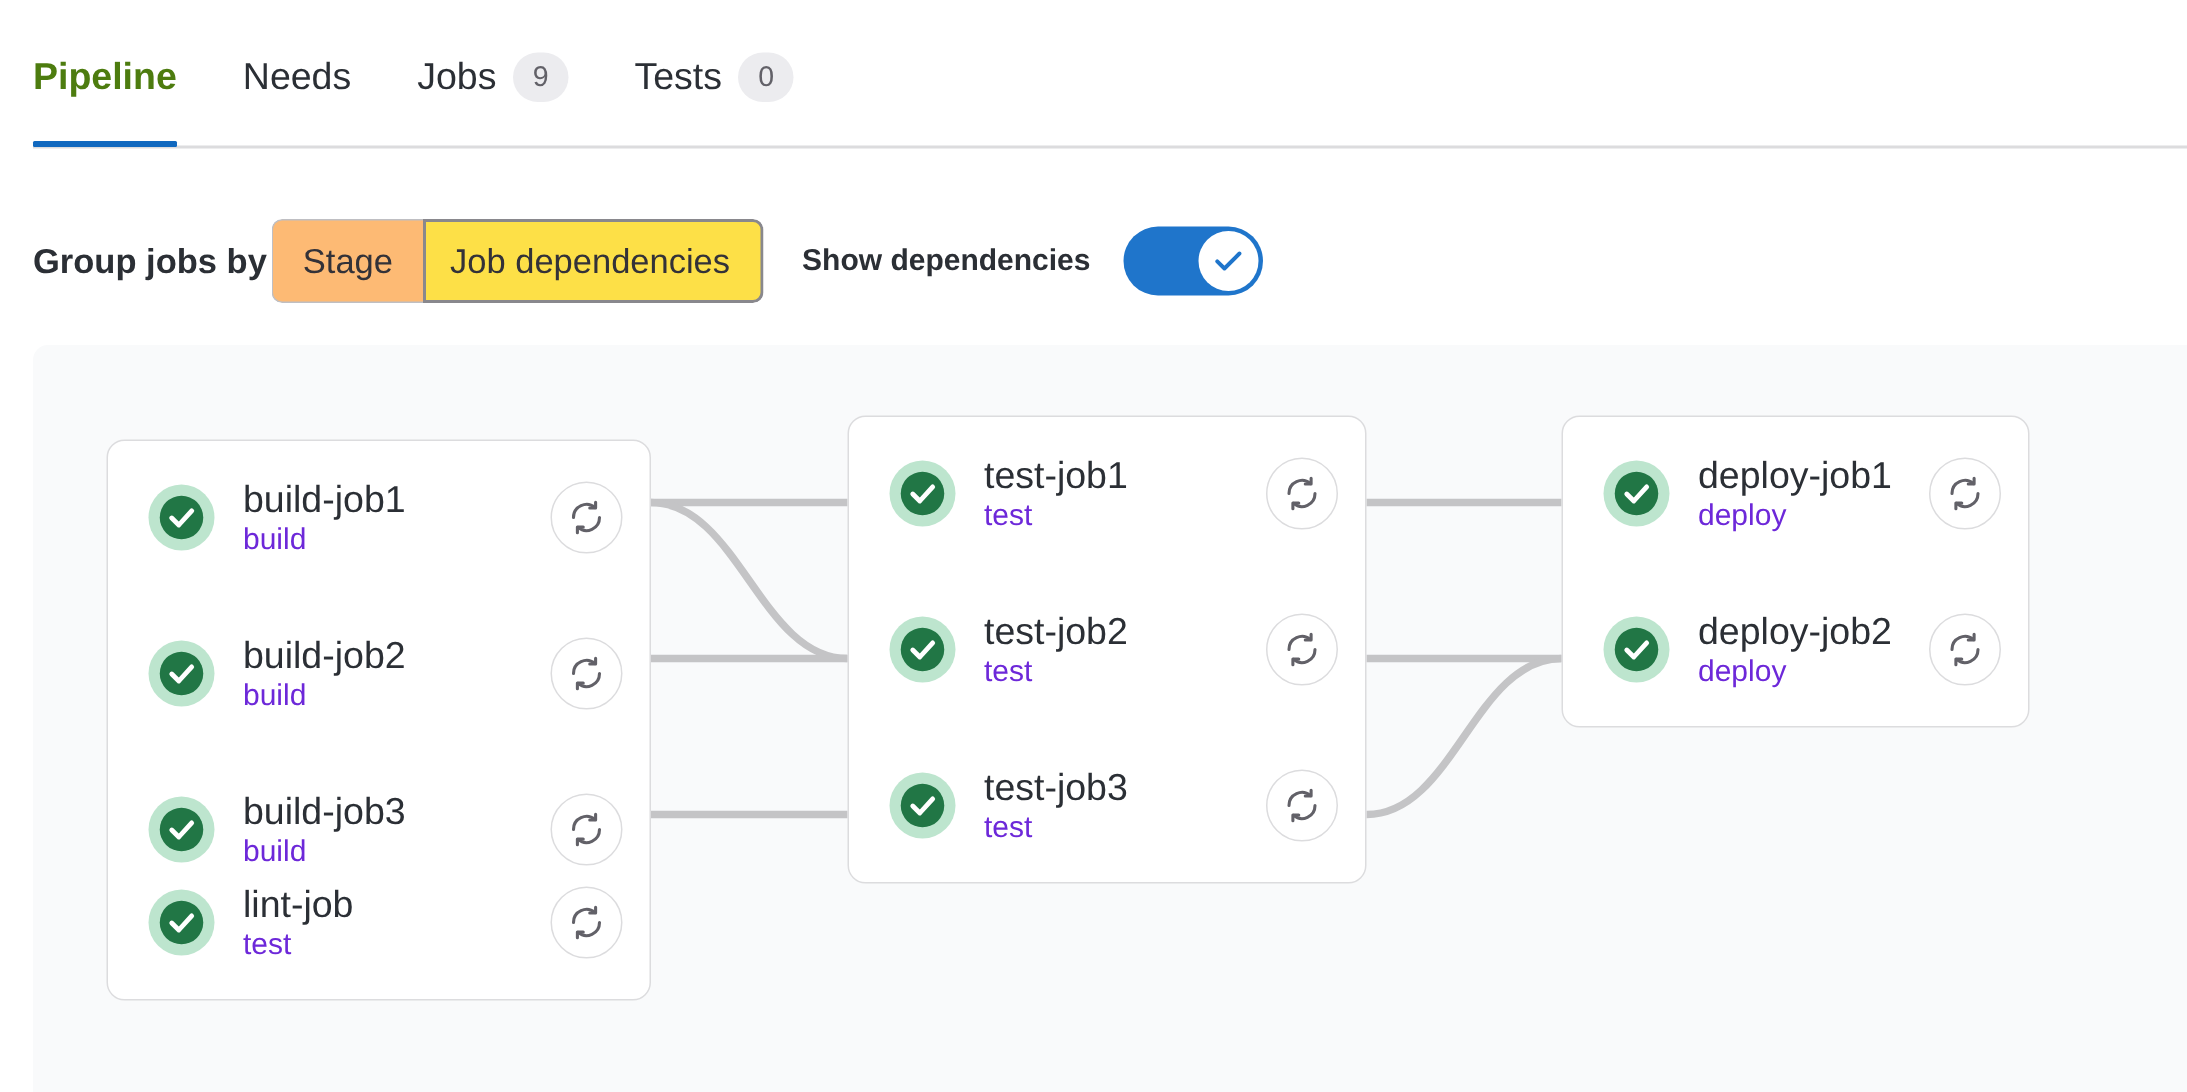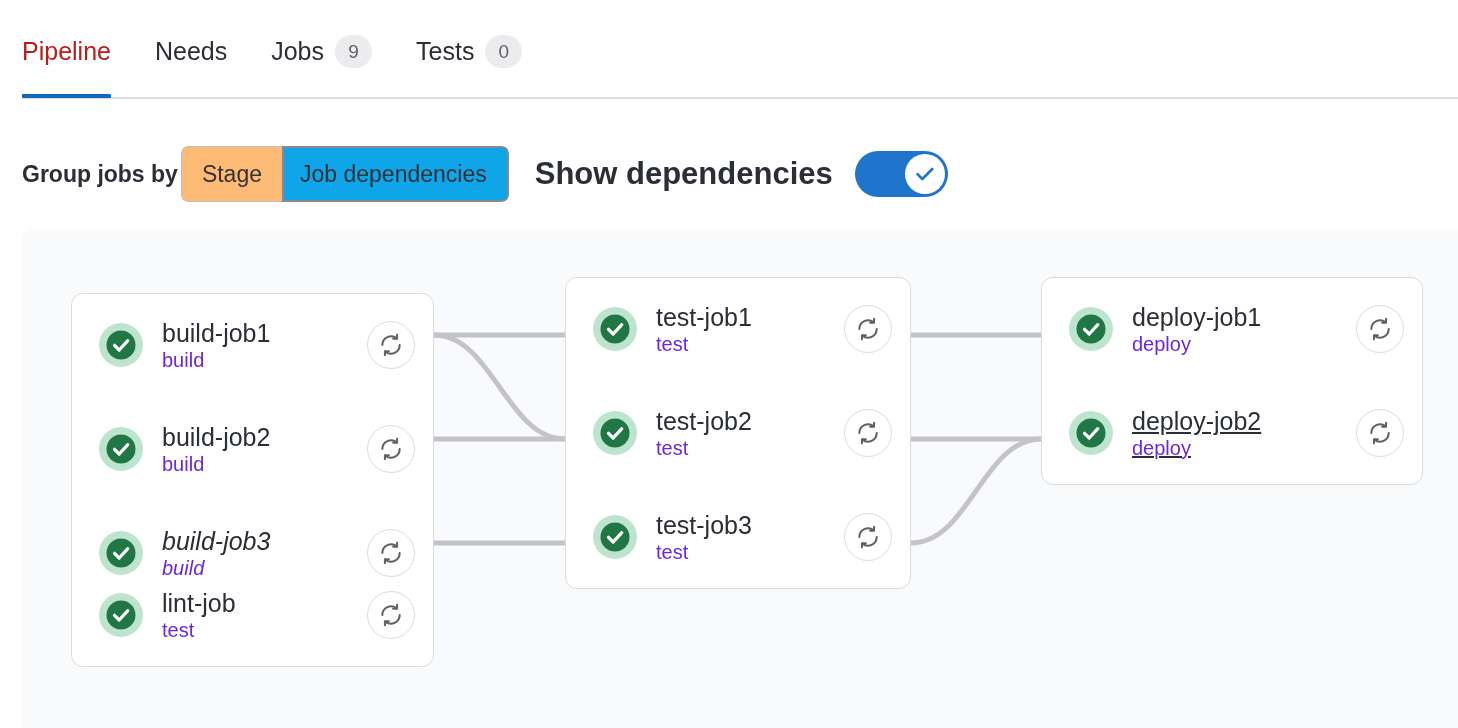--- a/index.html
+++ b/index.html
@@ -48,22 +48,22 @@
     padding: 0 22px 0 0;
     margin-right: 22px;
     font-size: 25px;
     line-height: 30px;
     color: #2b2f35;
     cursor: pointer;
     position: relative;
     height: 46px;
   }
   .tab.active {
-    font-weight: normal;
-    color: #b91c1c;
+    font-weight: bold;
+    color: #4d7c0f;
   }
   .tab.active .tab-underline {
     position: absolute;
     left: 0;
     right: 22px;
     bottom: -24px;
     height: 4px;
     background: #1068bf;
     border-radius: 1px;
   }
@@ -119,27 +119,27 @@
     white-space: nowrap;
   }
   .seg-btn:first-child {
     border-radius: 7px 0 0 7px;
     border-right: none;
   }
   .seg-btn:last-child {
     border-radius: 0 7px 7px 0;
   }
   .seg-btn.selected {
-    background: #0ea5e9;
+    background: #fde047;
     border: 2px solid #89888d;
     color: #333238;
     padding-left: 16px;
   }
   .show-dep-label {
-    font-size: 31px;
+    font-size: 20px;
     font-weight: bold;
     color: #2b2f35;
     margin-left: 26px;
     margin-right: 22px;
     white-space: nowrap;
   }
   .toggle {
     position: relative;
     width: 93px;
     height: 46px;
@@ -184,21 +184,21 @@
   
   .col {
     position: absolute;
     box-sizing: border-box;
     background: #ffffff;
     border: 1px solid #dcdcde;
     border-radius: 12px;
   }
   .col-build { left: 49px;   top: 63px;  width: 363px; }
   .col-test  { left: 543px;  top: 47px;  width: 346px; }
-  .col-deploy{ left: 1019px; top: 47px;  width: 382px; }
+  .col-deploy{ left: 1019px; top: 47px;  width: 312px; }
 
   .job {
     display: flex;
     align-items: center;
     height: 62px;
     padding: 0 18px 0 26px;
     box-sizing: border-box;
   }
   .job-status {
     position: relative;
@@ -350,21 +350,21 @@
       <div class="job-retry">
         <svg width="26" height="26" viewBox="0 0 24 24">
           <path d="M20 12a8 8 0 0 1-13.2 6.1" fill="none" stroke="#626168" stroke-width="1.9" stroke-linecap="round"></path>
           <path d="M4 12a8 8 0 0 1 13.2-6.1" fill="none" stroke="#626168" stroke-width="1.9" stroke-linecap="round"></path>
           <path d="M17.6 2.6 L17.6 6.2 L14 6.2" fill="none" stroke="#626168" stroke-width="1.9" stroke-linecap="round" stroke-linejoin="round"></path>
           <path d="M6.4 21.4 L6.4 17.8 L10 17.8" fill="none" stroke="#626168" stroke-width="1.9" stroke-linecap="round" stroke-linejoin="round"></path>
         </svg>
       </div>
     </div>
 
-    <div class="job" style="margin-top:42px;font-style:italic;">
+    <div class="job" style="margin-top:42px;">
       <div class="job-status">
         <svg width="46" height="46" viewBox="0 0 46 46">
           <circle cx="23" cy="23" r="22" fill="#bde5ce"></circle>
           <circle cx="23" cy="23" r="14.5" fill="#217645"></circle>
           <path d="M16.5 23.3 L21.2 28 L29.8 18.6" fill="none" stroke="#ffffff" stroke-width="3.2" stroke-linecap="round" stroke-linejoin="round"></path>
         </svg>
       </div>
       <div class="job-text">
         <span class="job-name">build-job3</span>
         <span class="job-stage">build</span>
@@ -490,21 +490,21 @@
       <div class="job-retry">
         <svg width="26" height="26" viewBox="0 0 24 24">
           <path d="M20 12a8 8 0 0 1-13.2 6.1" fill="none" stroke="#626168" stroke-width="1.9" stroke-linecap="round"></path>
           <path d="M4 12a8 8 0 0 1 13.2-6.1" fill="none" stroke="#626168" stroke-width="1.9" stroke-linecap="round"></path>
           <path d="M17.6 2.6 L17.6 6.2 L14 6.2" fill="none" stroke="#626168" stroke-width="1.9" stroke-linecap="round" stroke-linejoin="round"></path>
           <path d="M6.4 21.4 L6.4 17.8 L10 17.8" fill="none" stroke="#626168" stroke-width="1.9" stroke-linecap="round" stroke-linejoin="round"></path>
         </svg>
       </div>
     </div>
 
-    <div class="job" style="margin-top:42px; margin-bottom:20px;text-decoration:underline;">
+    <div class="job" style="margin-top:42px; margin-bottom:20px;">
       <div class="job-status">
         <svg width="46" height="46" viewBox="0 0 46 46">
           <circle cx="23" cy="23" r="22" fill="#bde5ce"></circle>
           <circle cx="23" cy="23" r="14.5" fill="#217645"></circle>
           <path d="M16.5 23.3 L21.2 28 L29.8 18.6" fill="none" stroke="#ffffff" stroke-width="3.2" stroke-linecap="round" stroke-linejoin="round"></path>
         </svg>
       </div>
       <div class="job-text">
         <span class="job-name">deploy-job2</span>
         <span class="job-stage">deploy</span>

